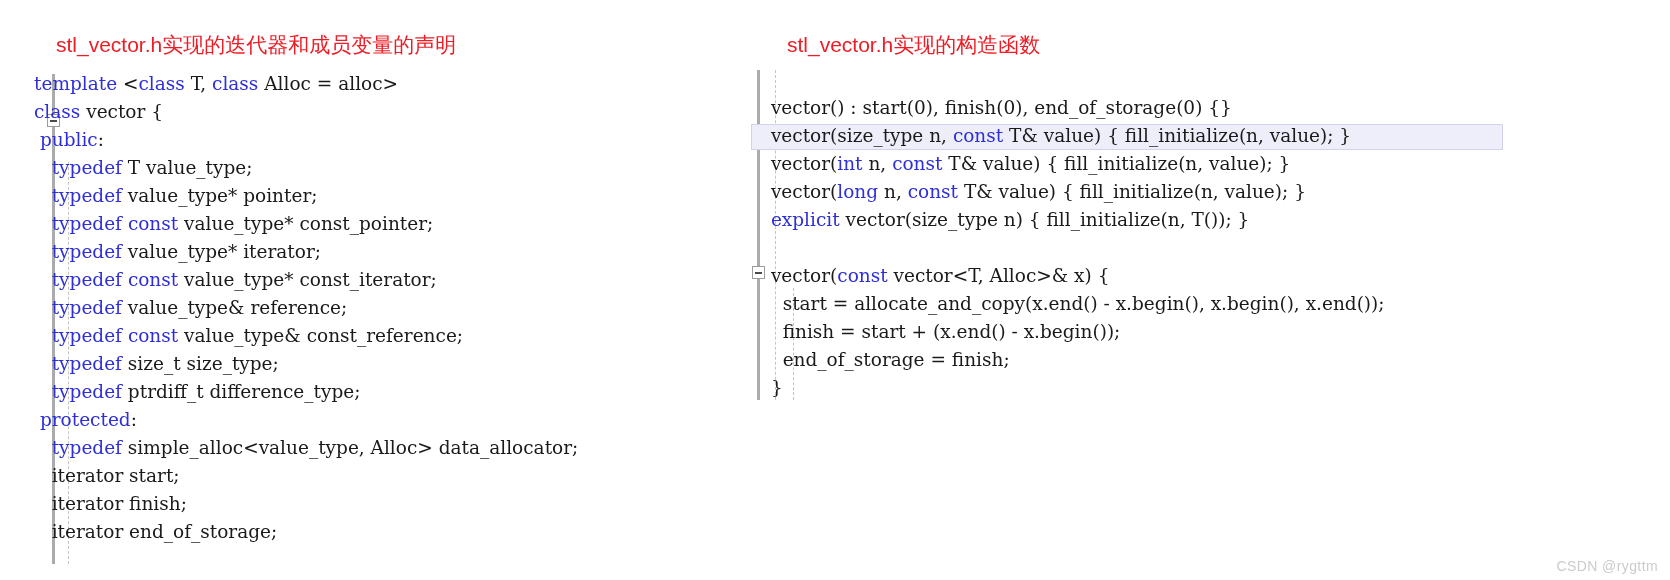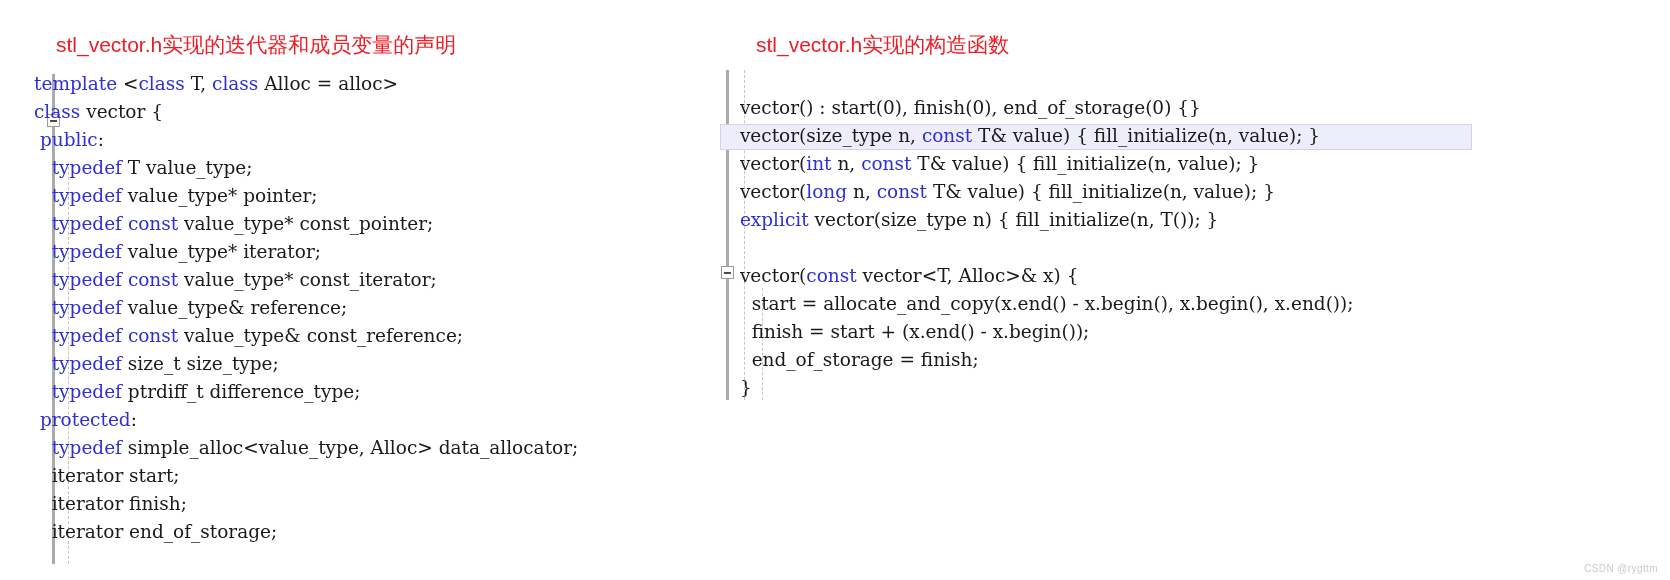--- a/index.html
+++ b/index.html
@@ -13,21 +13,21 @@
     position: relative;
     overflow: hidden;
     font-family: "Liberation Serif", "DejaVu Serif", serif;
   }
 
   .panel {
     position: absolute;
     top: 0;
   }
   #panel-left  { left: 34px;  width: 720px; }
-  #panel-right { left: 734px; width: 900px; }
+  #panel-right { left: 765px; width: 900px; }
 
   .panel-title {
     color: #ee1c25;
     font-family: "Liberation Sans", sans-serif;
     font-size: 21px;
     font-weight: 400;
     line-height: 26px;
     white-space: nowrap;
     margin: 0;
     padding: 0;
@@ -98,21 +98,21 @@
     z-index: 0;
   }
   .code-line > span { position: relative; z-index: 1; }
 
   .watermark {
     position: absolute;
     right: 12px;
     bottom: 6px;
     color: #c9cbcd;
     font-family: "Liberation Sans", sans-serif;
-    font-size: 10px;
+    font-size: 14px;
     letter-spacing: 0.4px;
     white-space: nowrap;
   }
 </style>
 </head>
 <body>
 
 <div class="panel" id="panel-left">
   <div class="panel-title">stl_vector.h实现的迭代器和成员变量的声明</div>
 

